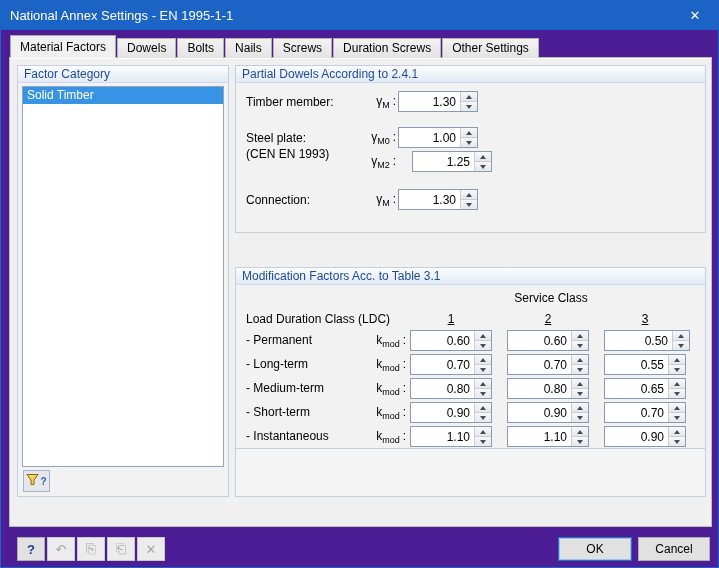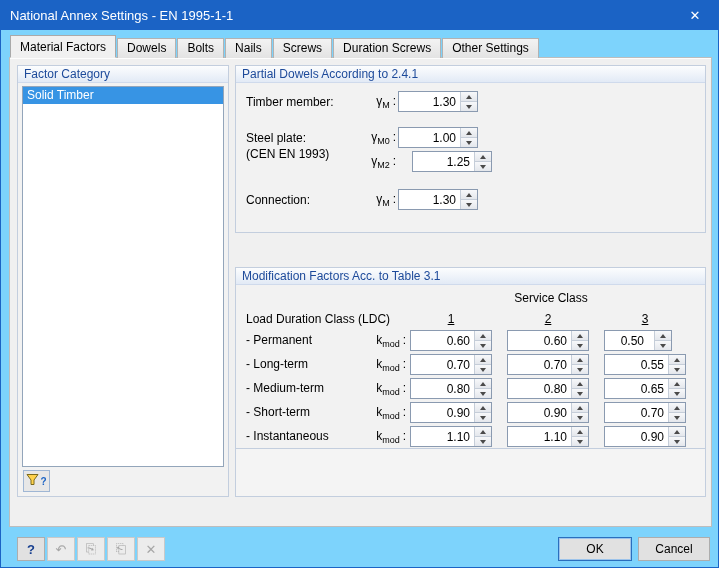--- a/index.html
+++ b/index.html
@@ -1,21 +1,21 @@
 <!DOCTYPE html>
 <html><head>
 <meta charset="utf-8">
 <style>
   * { box-sizing: border-box; margin: 0; padding: 0; }
   html,body { background:#555; }
   body { font-family:"Liberation Sans", sans-serif; font-size:12px; color:#000; }
 
   .dialog{
     position:relative; width:719px; height:568px;
-    background:#7dd3fc; border:1px solid #1b63c5; overflow:hidden;
+    background:#4c1d95; border:1px solid #1b63c5; overflow:hidden;
   }
 
   
   .titlebar{
     position:absolute; left:0; top:0; right:0; height:29px;
     background:#1b63c5; color:#fff; display:flex; align-items:center;
   }
   .titlebar .title{ padding-left:9px; font-size:13px; flex:1; }
   .close-btn{
     width:46px; height:29px; display:flex; align-items:center; justify-content:center;
@@ -253,21 +253,21 @@
         <input value="0.60" style="">
         <div class="spin-btns">
             <div class="spin-btn up">
               <i class="tri-up"></i>
             </div>
             <div class="spin-btn">
               <i class="tri-down"></i>
             </div>
           </div>
       </div>
-      <div class="spin" style="left:368px; top:62px; width:68px;gap:6px;">
+      <div class="spin" style="left:368px; top:62px; width:86px;">
         <input value="0.50" style="">
         <div class="spin-btns">
             <div class="spin-btn up">
               <i class="tri-up"></i>
             </div>
             <div class="spin-btn">
               <i class="tri-down"></i>
             </div>
           </div>
       </div>

